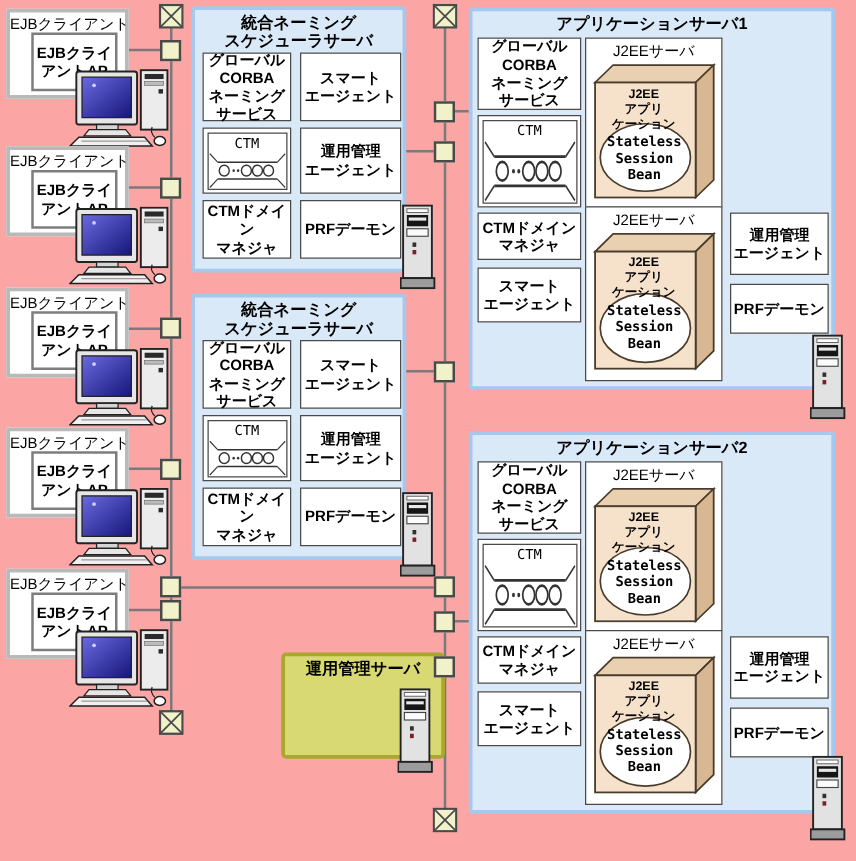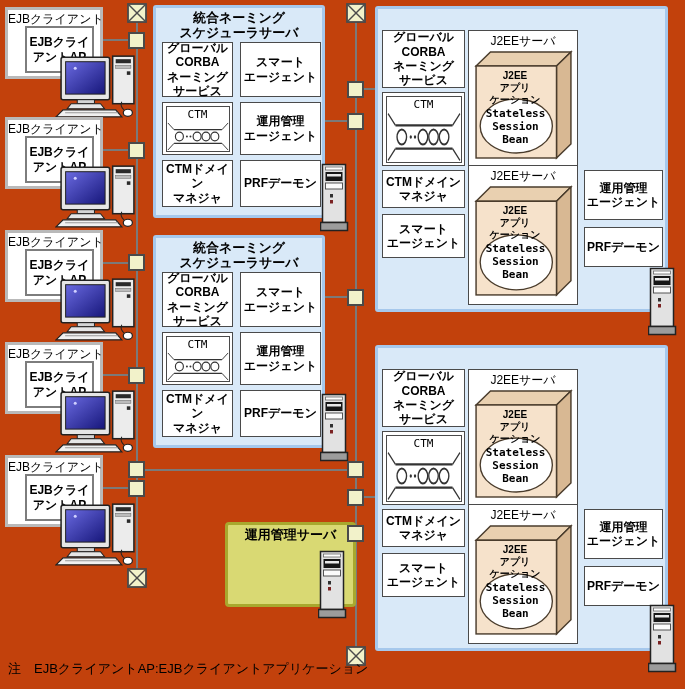--- a/index.html
+++ b/index.html
@@ -1,16 +1,16 @@
 <!DOCTYPE html>
 <html><head>
 <meta charset="utf-8">
 <style>
   html,body{margin:0;padding:0;background:#fff;}
-  .canvas{position:relative;width:685px;height:689px;background:#c2410c;overflow:hidden;
+  .canvas{position:relative;width:685px;height:689px;background:#fca5a5;overflow:hidden;
           font-family:"Liberation Sans",sans-serif;color:#000;}
   .prewrap{white-space:pre-line;font-weight:bold;}
   
   .bluebox{position:absolute;box-sizing:border-box;background:#d9e9f8;border:3px solid #a6c8ec;border-radius:3px;}
   .bb-title{position:absolute;top:3px;left:0;right:0;text-align:center;font-size:13px;line-height:1.15;font-weight:bold;}
   
   .olivebox{position:absolute;box-sizing:border-box;background:#d9d973;border:3px solid #a8a82e;border-radius:4px;margin-left:33px;}
   
   .wbox{position:absolute;box-sizing:border-box;background:#fff;border:1.5px solid #4a4a4a;
         display:flex;align-items:center;justify-content:center;text-align:center;
@@ -208,20 +208,21 @@
     <div class="wbox prewrap" style="left:6px;top:152px;width:71px;height:47px;">CTMドメイン
 マネジャ</div>
     <div class="wbox prewrap" style="left:84px;top:152px;width:81px;height:47px;">PRFデーモン</div>
   </div>
 
   <div class="olivebox" style="left:192px;top:522px;width:131px;height:85px;">
     <div class="bb-title">運用管理サーバ</div>
   </div>
 
   <div class="bluebox" style="left:375px;top:6px;width:293px;height:306px;">
+    <div class="bb-title">アプリケーションサーバ1</div>
     <div class="wbox prewrap" style="left:4px;top:21px;width:83px;height:58px;">グローバル
 CORBA
 ネーミング
 サービス</div>
     <div class="wbox j2ee" style="left:90px;top:21px;width:110px;height:136px;">
       <div class="j2ee-title">J2EEサーバ</div>
       <div class="box3d">
         <svg preserveAspectRatio="none">
             <use href="#sym-3dbox"></use>
           </svg>
@@ -258,20 +259,21 @@
       </div>
     </div>
     <div class="wbox prewrap" style="left:4px;top:205px;width:83px;height:44px;">スマート
 エージェント</div>
     <div class="wbox prewrap" style="left:206px;top:161px;width:79px;height:50px;">運用管理
 エージェント</div>
     <div class="wbox prewrap" style="left:206px;top:218px;width:79px;height:40px;">PRFデーモン</div>
   </div>
 
   <div class="bluebox" style="left:375px;top:345px;width:293px;height:306px;">
+    <div class="bb-title">アプリケーションサーバ2</div>
     <div class="wbox prewrap" style="left:4px;top:21px;width:83px;height:58px;">グローバル
 CORBA
 ネーミング
 サービス</div>
     <div class="wbox j2ee" style="left:90px;top:21px;width:110px;height:136px;">
       <div class="j2ee-title">J2EEサーバ</div>
       <div class="box3d">
         <svg preserveAspectRatio="none">
             <use href="#sym-3dbox"></use>
           </svg>
@@ -349,15 +351,14 @@
   <svg class="term" style="left:127px;top:568px;">
       <use href="#sym-xbox"></use>
     </svg>
   <svg class="term" style="left:346px;top:3px;">
       <use href="#sym-xbox"></use>
     </svg>
   <svg class="term" style="left:346px;top:646px;">
       <use href="#sym-xbox"></use>
     </svg>
 
-  <div class="note">注　EJBクライアントAP:EJBクライアントアプリケーション</div>
 
 </div>
 
 </body></html>

